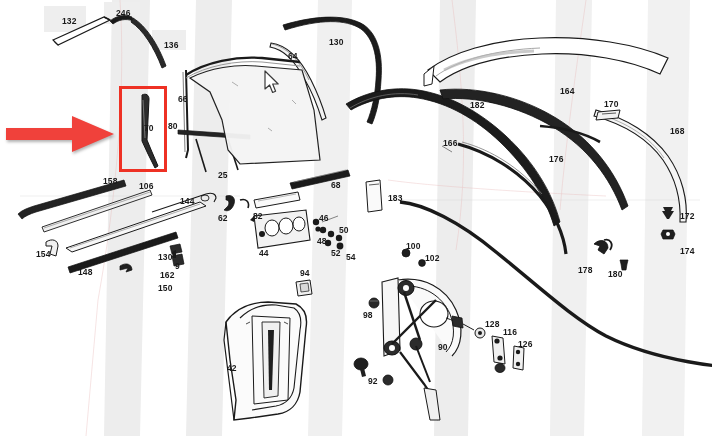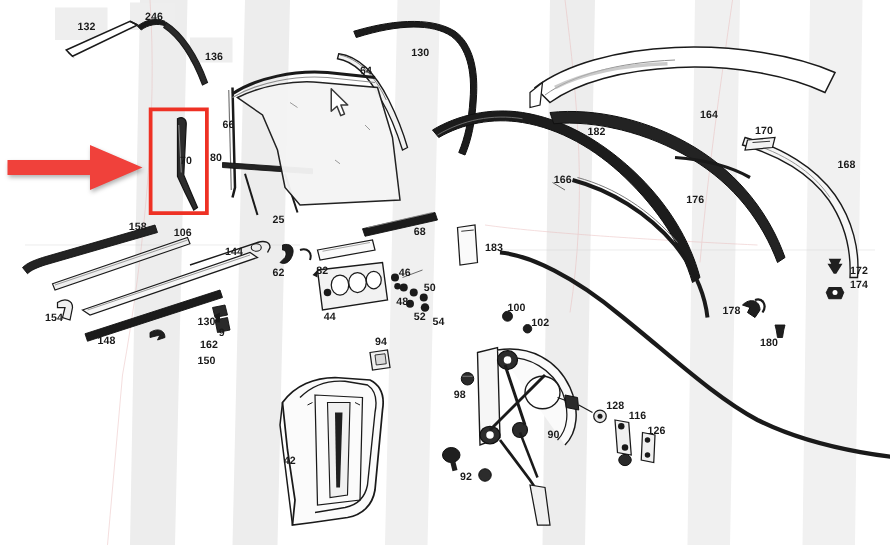--- a/index.html
+++ b/index.html
@@ -350,22 +350,22 @@
   <div class="lbl" style="left:485px;top:320px">128</div>
   <div class="lbl" style="left:503px;top:328px">116</div>
   <div class="lbl" style="left:518px;top:340px">126</div>
   <div class="lbl" style="left:443px;top:139px">166</div>
   <div class="lbl" style="left:560px;top:87px">164</div>
   <div class="lbl" style="left:470px;top:101px">182</div>
   <div class="lbl" style="left:549px;top:155px">176</div>
   <div class="lbl" style="left:604px;top:100px">170</div>
   <div class="lbl" style="left:670px;top:127px">168</div>
   <div class="lbl" style="left:680px;top:212px">172</div>
-  <div class="lbl" style="left:680px;top:223px">174</div>
-  <div class="lbl" style="left:578px;top:244px">178</div>
+  <div class="lbl" style="left:680px;top:247px">174</div>
+  <div class="lbl" style="left:578px;top:266px">178</div>
   <div class="lbl" style="left:608px;top:270px">180</div>
 
   <div id="hl-box" style="left:119px;top:86px;width:48px;height:86px;"></div>
 
   <svg id="red-arrow" style="left:4px;top:113px;" width="112" height="42" viewBox="0 0 112 42">
     <path d="M2,15 L68,15 L68,3 L110,21 L68,39 L68,27 L2,27 Z" fill="#f0413b"></path>
   </svg>
 
   <svg id="cursor" style="left:264px;top:70px;" width="18" height="26" viewBox="0 0 18 26">
     <path d="M1,1 L1,19 L5.6,15 L8.6,22.5 L11.6,21.2 L8.7,14 L14.2,14 Z" fill="#ffffff" stroke="#3a3a3a" stroke-width="1.2" stroke-linejoin="round"></path>

